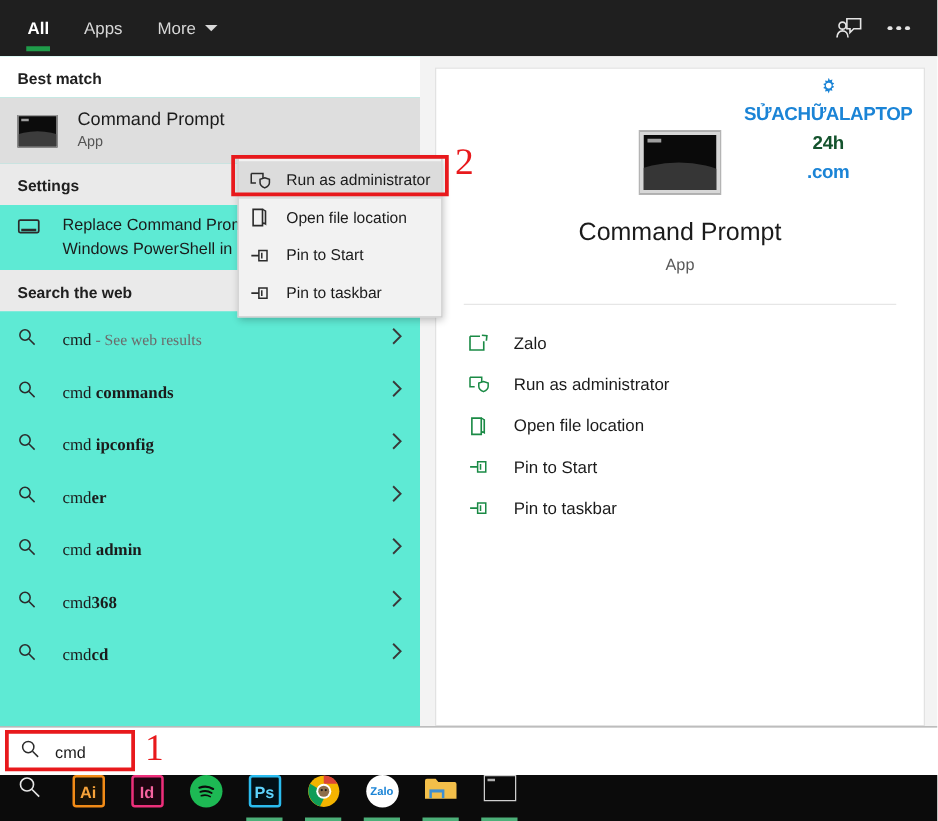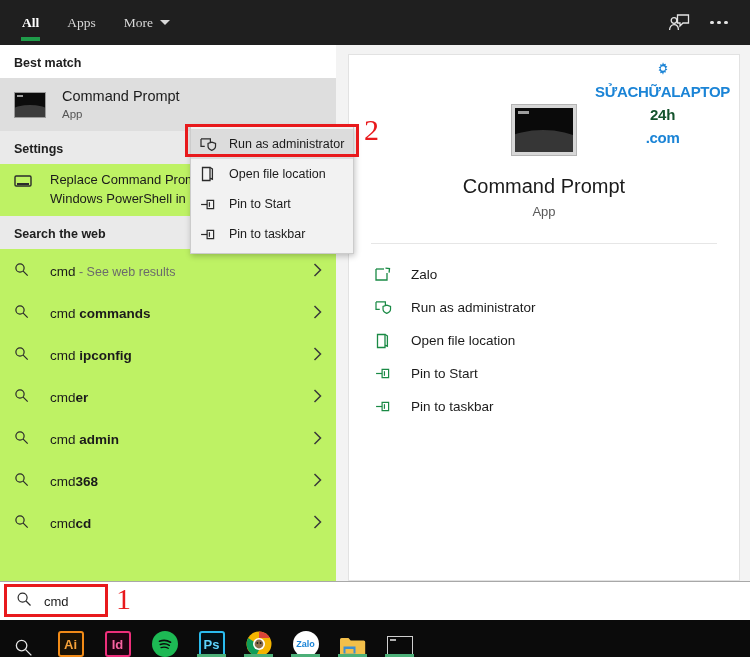--- a/index.html
+++ b/index.html
@@ -10,21 +10,21 @@
     background: #ffffff;
   }
   #root { position: relative; width: 750px; height: 657px; }
 
   
   .topbar {
     position: absolute; left: 0; top: 0; width: 750px; height: 45px;
     background: #1f1f1f;
     display: flex; align-items: center;
   }
-  .tabs { display: flex; align-items: flex-start; height: 45px; padding-left: 8px; font-family: Liberation Serif, serif; }
+  .tabs { display: flex; align-items: flex-start; height: 45px; padding-left: 8px; }
   .tab {
     position: relative;
     height: 45px; display: flex; align-items: center;
     padding: 0 14px;
     color: #d8d8d8; font-size: 13.5px;
   }
   .tab.active { color: #ffffff; font-weight: bold; }
   .tab.active .tab-underline {
     position: absolute; left: 13px; right: 13px; bottom: 4px;
     height: 4px; background: #1f9c4a;
@@ -43,21 +43,21 @@
     width: 34px; height: 34px; display: flex;
     align-items: center; justify-content: center;
   }
   .dots { display: flex; gap: 3.5px; }
   .dots i { width: 3.5px; height: 3.5px; border-radius: 50%; background: #e4e4e4; display: block; }
 
   
   .leftpane {
     position: absolute; left: 0; top: 45px;
     width: 336px; height: 606px;
-    background: #bef264;
+    background: #5eead4;
   }
   .section-head {
     font-size: 12.5px; font-weight: bold; color: #202020;
     padding: 11px 0 8px 14px;
     background: #ffffff;
   }
   .section-head.gray { background: #eaeaea; }
 
   .bestmatch-row {
     display: flex; align-items: center;
@@ -86,21 +86,21 @@
   .settings-item {
     display: flex; align-items: flex-start;
     padding: 7px 0 7px 14px;
   }
   .mon-icon { width: 22px; flex: none; margin-top: 3px; }
   .settings-text {
     margin-left: 14px; font-size: 13px; color: #1b1b1b;
     line-height: 1.45; white-space: nowrap;
   }
 
-  .weblist { padding-top: 2px; }
+  .weblist { padding-top: 2px; font-family: Liberation Serif, serif; }
   .web-item {
     display: flex; align-items: center;
     height: 42px; padding: 0 14px;
   }
   .web-icon { width: 22px; flex: none; }
   .web-label {
     margin-left: 14px; font-size: 13.5px; color: #1b1b1b;
     white-space: nowrap;
   }
   .web-label b { font-weight: bold; }
@@ -199,21 +199,21 @@
 
   
   .taskbar {
     position: absolute; left: 0; top: 620px;
     width: 750px; height: 37px;
     background: #0b0b0b;
     display: flex; align-items: center;
   }
   .tb-item {
     width: 47px; height: 37px; position: relative;
-    display: flex; align-items: flex-end; justify-content: center;
+    display: flex; align-items: flex-start; justify-content: center;
   }
   .tb-running::after {
     content: ""; position: absolute; left: 9px; right: 9px; bottom: 0;
     height: 3px; background: #4caf78;
   }
   .sq {
     width: 26px; height: 26px; border-radius: 3px;
     display: flex; align-items: center; justify-content: center;
     font-size: 13px; font-weight: bold;
     font-family: "Liberation Sans", sans-serif;

